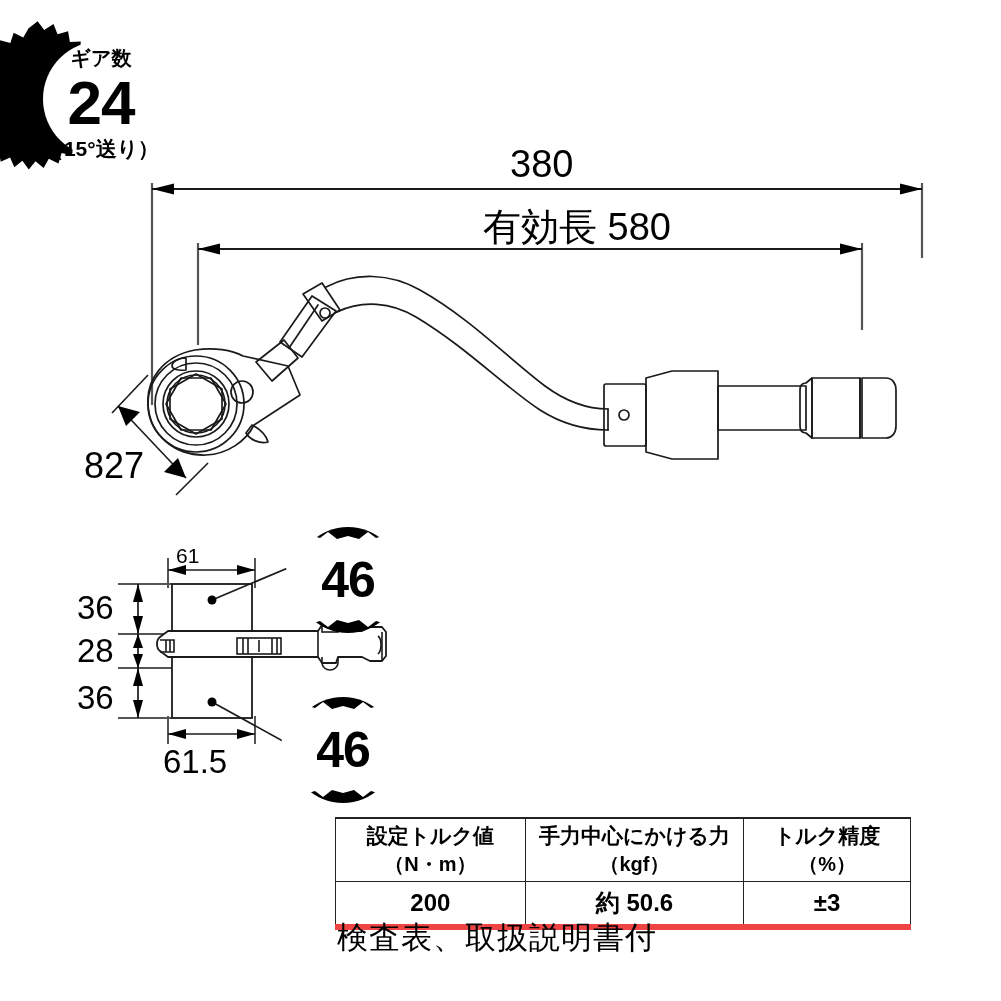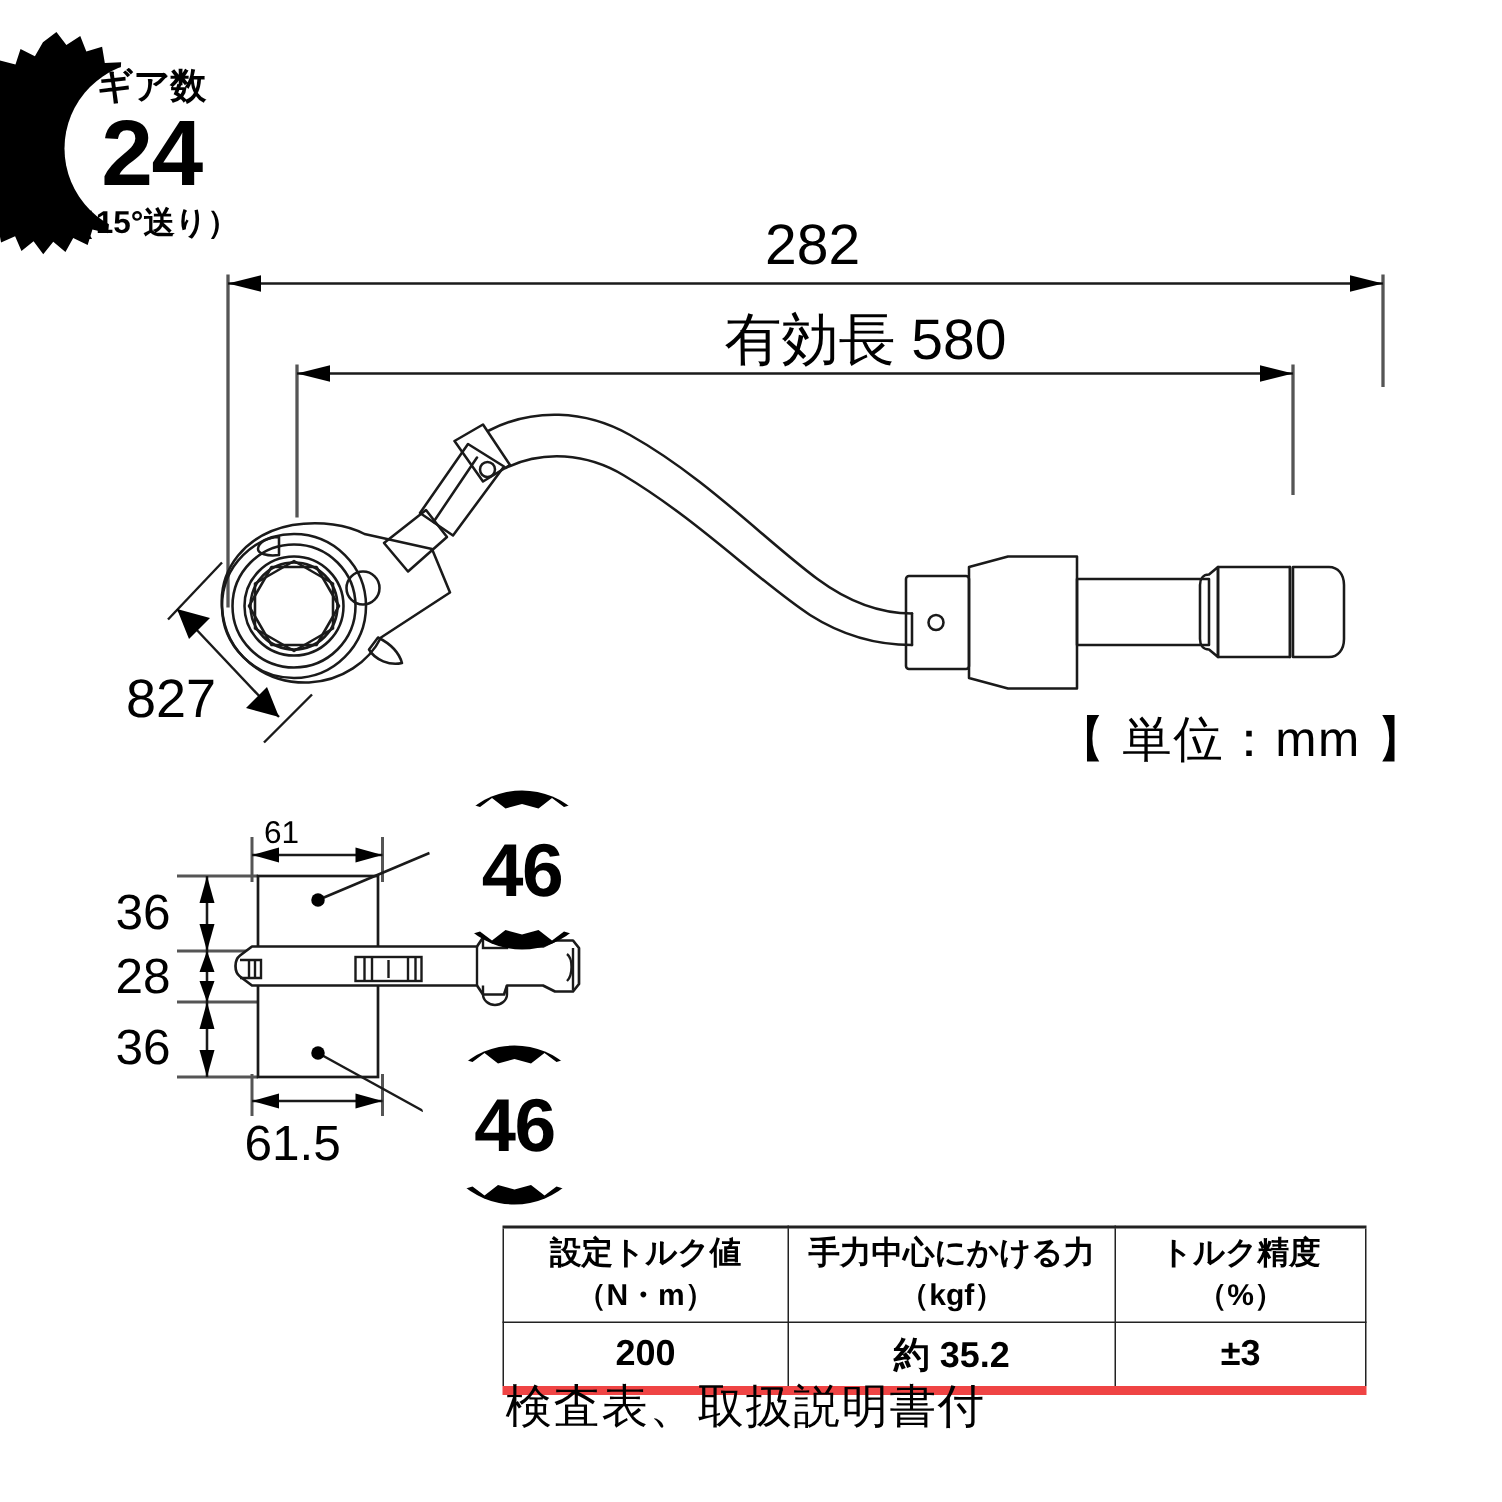--- a/index.html
+++ b/index.html
@@ -42,21 +42,21 @@
     height: 158px;
   }
   #badge-wrap .badge-txt {
     position: absolute;
     width: 100%;
     text-align: center;
     font-weight: bold;
     color: #000;
     line-height: 1;
   }
-  #badge-line1 { top: 28px;  font-size: 24px; letter-spacing: 0px; font-family: Liberation Mono, monospace; }
+  #badge-line1 { top: 28px;  font-size: 20px; letter-spacing: 0px; }
   #badge-line2 { top: 52px;  font-size: 62px; letter-spacing: -1px; }
   #badge-line3 { top: 118px; font-size: 21px; }
 
   
   #dim-665      { left: 510px; top: 145px; font-size: 38px; }
   #dim-580      { left: 447px; top: 208px; font-size: 38px; margin-left: 36px; }
   #dim-827      { left: 84px;  top: 448px; font-size: 36px; }
   #unit-note    { left: 704px; top: 476px; font-size: 33px; letter-spacing: 1px;}
   #dim-61       { left: 176px; top: 545px; font-size: 21px; }
   #dim-615      { left: 163px; top: 745px; font-size: 33px; }
@@ -344,30 +344,29 @@
       <circle cx="343" cy="750" r="37" fill="#ffffff"></circle>
     </g>
   </svg>
 
   <div id="badge-wrap">
     <div class="badge-txt" id="badge-line1">ギア数</div>
     <div class="badge-txt" id="badge-line2">24</div>
     <div class="badge-txt" id="badge-line3">（15°送り）</div>
   </div>
 
-  <div class="txt" id="dim-665">282</div>
+  <div class="txt" id="dim-665">380</div>
   <div class="txt" id="dim-580">有効長 580</div>
   <div class="txt" id="dim-827">827</div>
   <div class="txt" id="dim-61">61</div>
   <div class="txt" id="dim-615">61.5</div>
   <div class="txt" id="dim-36a">36</div>
   <div class="txt" id="dim-28">28</div>
   <div class="txt" id="dim-36b">36</div>
 
-  <div class="txt" id="unit-note">【 単位：mm 】</div>
 
   <div class="socket-badge" id="socket-top">
     <div class="num">46</div>
   </div>
   <div class="socket-badge" id="socket-bottom">
     <div class="num">46</div>
   </div>
 
   <table id="spec-table">
     <thead>
@@ -382,21 +381,21 @@
         </th>
         <th style="width:29%">
           <span>トルク精度</span>
           <span class="unit">（%）</span>
         </th>
       </tr>
     </thead>
     <tbody>
       <tr>
         <td>200</td>
-        <td>約 35.2</td>
+        <td>約 50.6</td>
         <td>±3</td>
       </tr>
     </tbody>
   </table>
 
   <div class="txt" id="footer-note">検査表、取扱説明書付</div>
 
 </div>
 
 </body></html>

